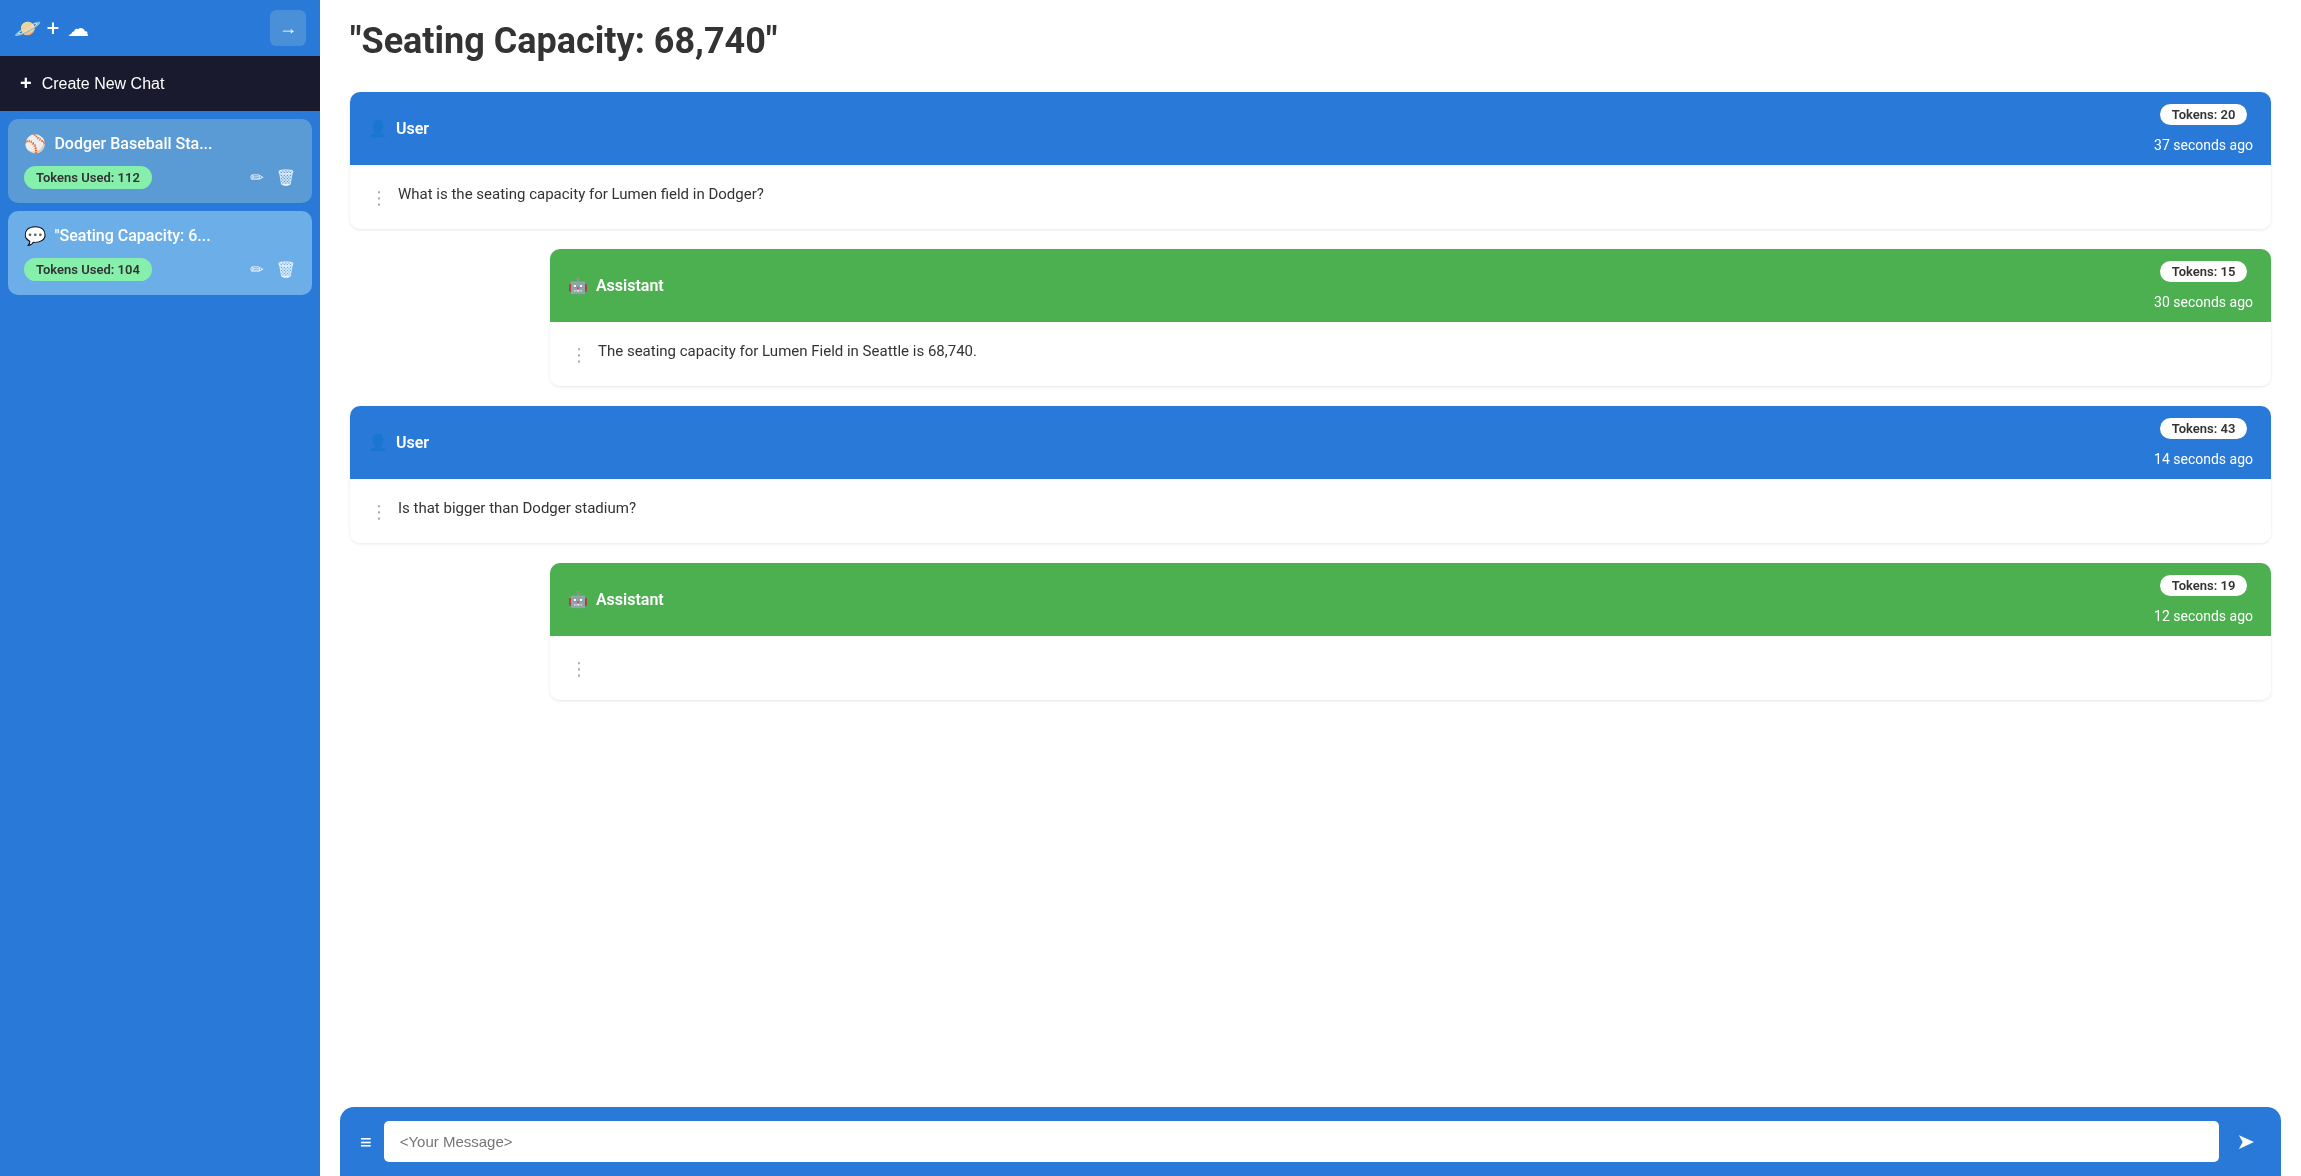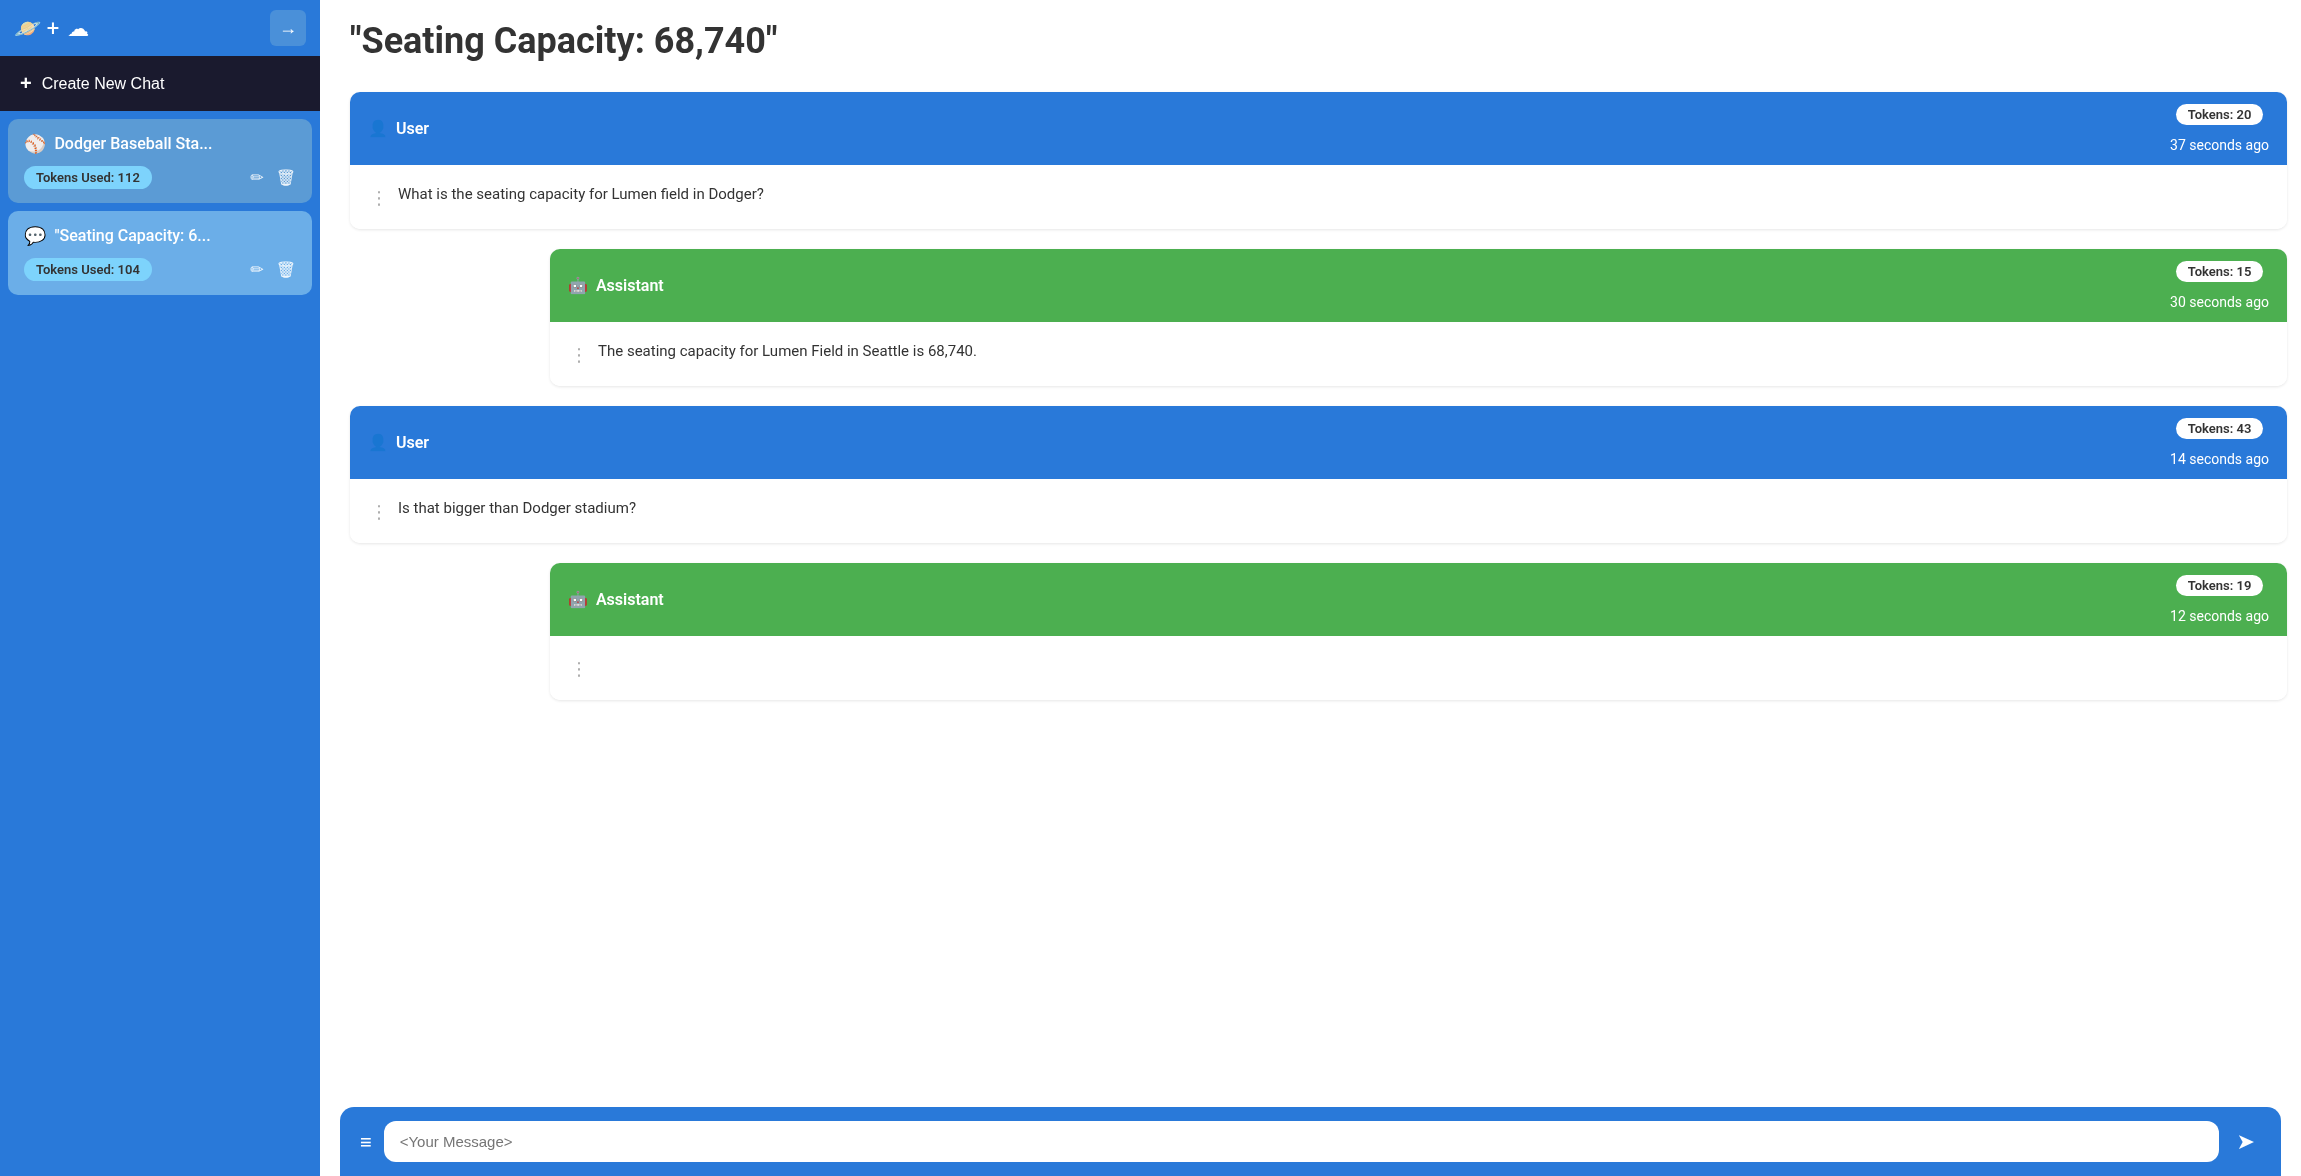--- a/index.html
+++ b/index.html
@@ -91,21 +91,21 @@
     }
     .chat-item-title .chat-icon {
       font-size: 18px;
     }
     .chat-item-footer {
       display: flex;
       align-items: center;
       justify-content: space-between;
     }
     .tokens-badge {
-      background: #7dd3fc;
+      background: #86efac;
       border-radius: 20px;
       padding: 4px 12px;
       font-size: 13px;
       font-weight: 600;
       color: #333;
     }
     .chat-actions {
       display: flex;
       gap: 12px;
     }
@@ -129,21 +129,21 @@
     #chat-title {
       padding: 20px 30px;
       font-size: 36px;
       font-weight: 700;
       color: #333;
       border-bottom: none;
     }
     #messages-area {
       flex: 1;
       overflow-y: auto;
-      padding: 10px 14px 20px 30px;
+      padding: 10px 30px 20px 30px;
       display: flex;
       flex-direction: column;
       gap: 20px;
     }
 
     
     .message-block {
       border-radius: 10px;
       overflow: hidden;
       box-shadow: 0 1px 3px rgba(0,0,0,0.1);
@@ -221,21 +221,21 @@
     }
     .input-icon {
       color: white;
       font-size: 20px;
       flex-shrink: 0;
     }
     #message-input {
       flex: 1;
       background: white;
       border: none;
-      border-radius: 12px;
+      border-radius: 5px;
       padding: 12px 16px;
       font-size: 15px;
       color: #999;
       outline: none;
     }
     #send-btn {
       background: none;
       border: none;
       color: white;
       cursor: pointer;

